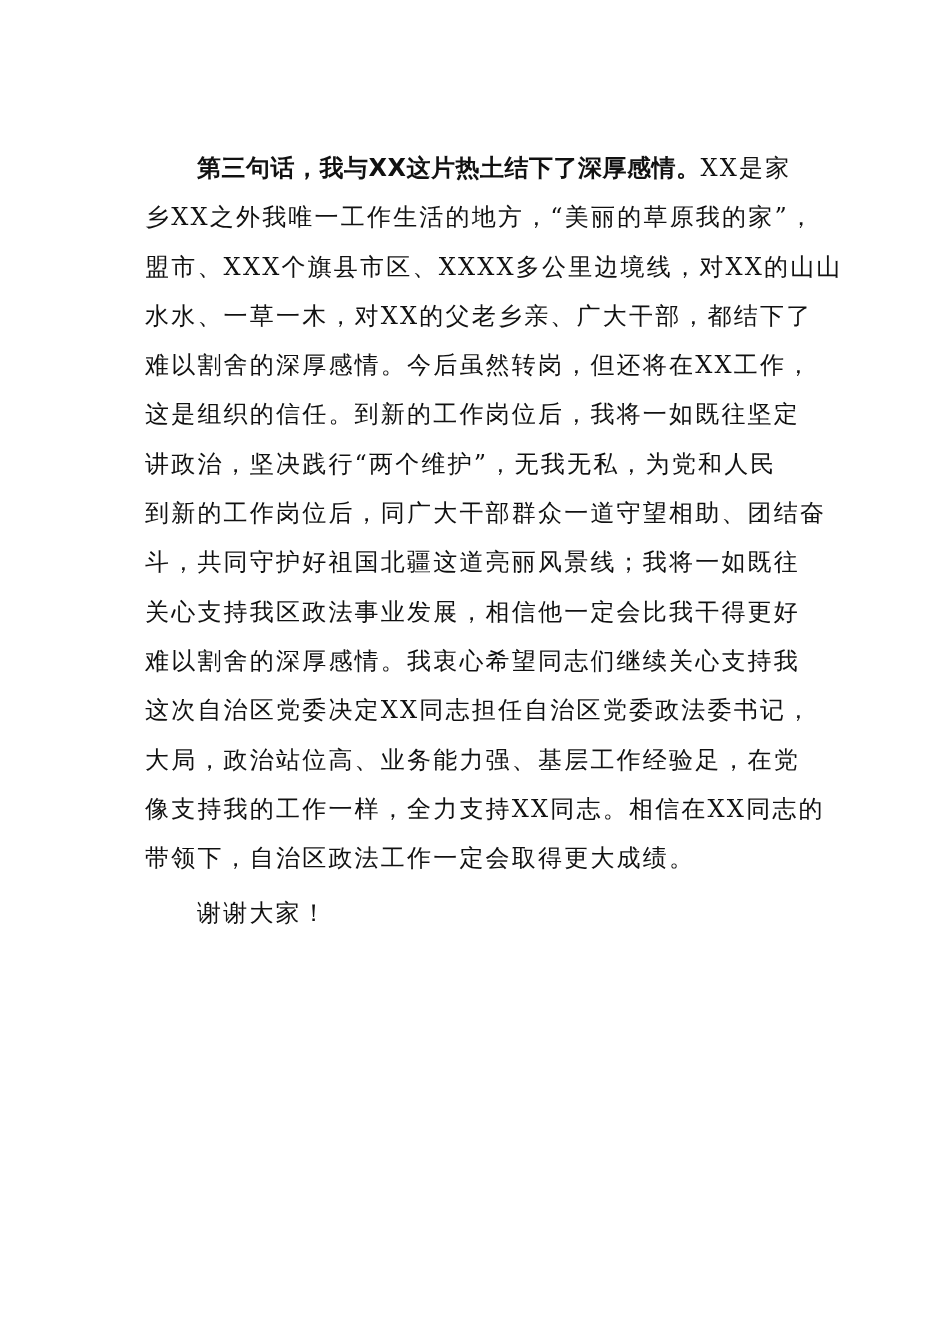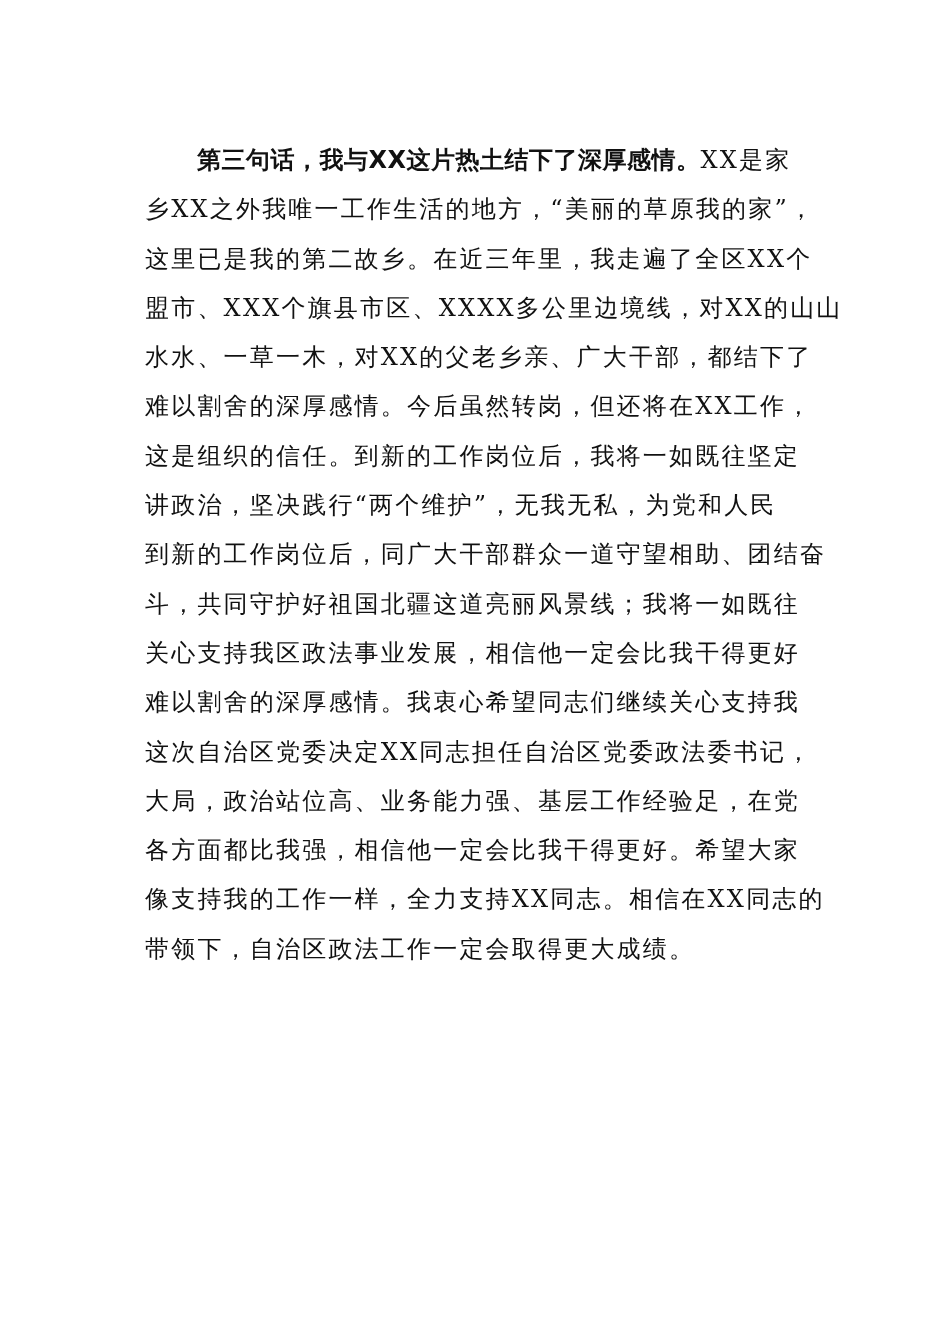--- a/index.html
+++ b/index.html
@@ -9,21 +9,21 @@
     }
     body {
       width: 950px;
       height: 1344px;
       position: relative;
       overflow: hidden;
     }
     .page {
       position: absolute;
       left: 145px;
-      top: 136px;
+      top: 144px;
       width: 665px;
     }
     .line {
       height: 49.3px;
       line-height: 49.3px;
       font-family: "DejaVu Serif", "Liberation Serif", serif;
       font-size: 24px;
       color: #111111;
       white-space: nowrap;
       letter-spacing: 2.2px;
@@ -39,28 +39,27 @@
     .closing {
       margin-top: 6px;
     }
   </style>
 </head>
 <body>
 
 <div class="page">
   <div class="line indent"><span class="bold">第三句话，我与XX这片热土结下了深厚感情。</span><span>XX是家</span></div>
   <div class="line">乡XX之外我唯一工作生活的地方，“美丽的草原我的家”，</div>
-  <div class="line">这里已是我的第二故乡。在近三年里，我走遍了全区XX个</div>
   <div class="line">盟市、XXX个旗县市区、XXXX多公里边境线，对XX的山山</div>
   <div class="line">水水、一草一木，对XX的父老乡亲、广大干部，都结下了</div>
   <div class="line">难以割舍的深厚感情。今后虽然转岗，但还将在XX工作，</div>
   <div class="line">这是组织的信任。到新的工作岗位后，我将一如既往坚定</div>
   <div class="line">讲政治，坚决践行“两个维护”，无我无私，为党和人民</div>
   <div class="line">到新的工作岗位后，同广大干部群众一道守望相助、团结奋</div>
   <div class="line">斗，共同守护好祖国北疆这道亮丽风景线；我将一如既往</div>
   <div class="line">关心支持我区政法事业发展，相信他一定会比我干得更好</div>
   <div class="line">难以割舍的深厚感情。我衷心希望同志们继续关心支持我</div>
   <div class="line">这次自治区党委决定XX同志担任自治区党委政法委书记，</div>
   <div class="line">大局，政治站位高、业务能力强、基层工作经验足，在党</div>
-  <div class="line">各方面都比我强，相信他一定会比我干得更好。希望大家</div>
   <div class="line">像支持我的工作一样，全力支持XX同志。相信在XX同志的</div>
   <div class="line">带领下，自治区政法工作一定会取得更大成绩。</div>
+  <div class="line indent closing">谢谢大家！</div>
 </div>
 
 </body></html>

